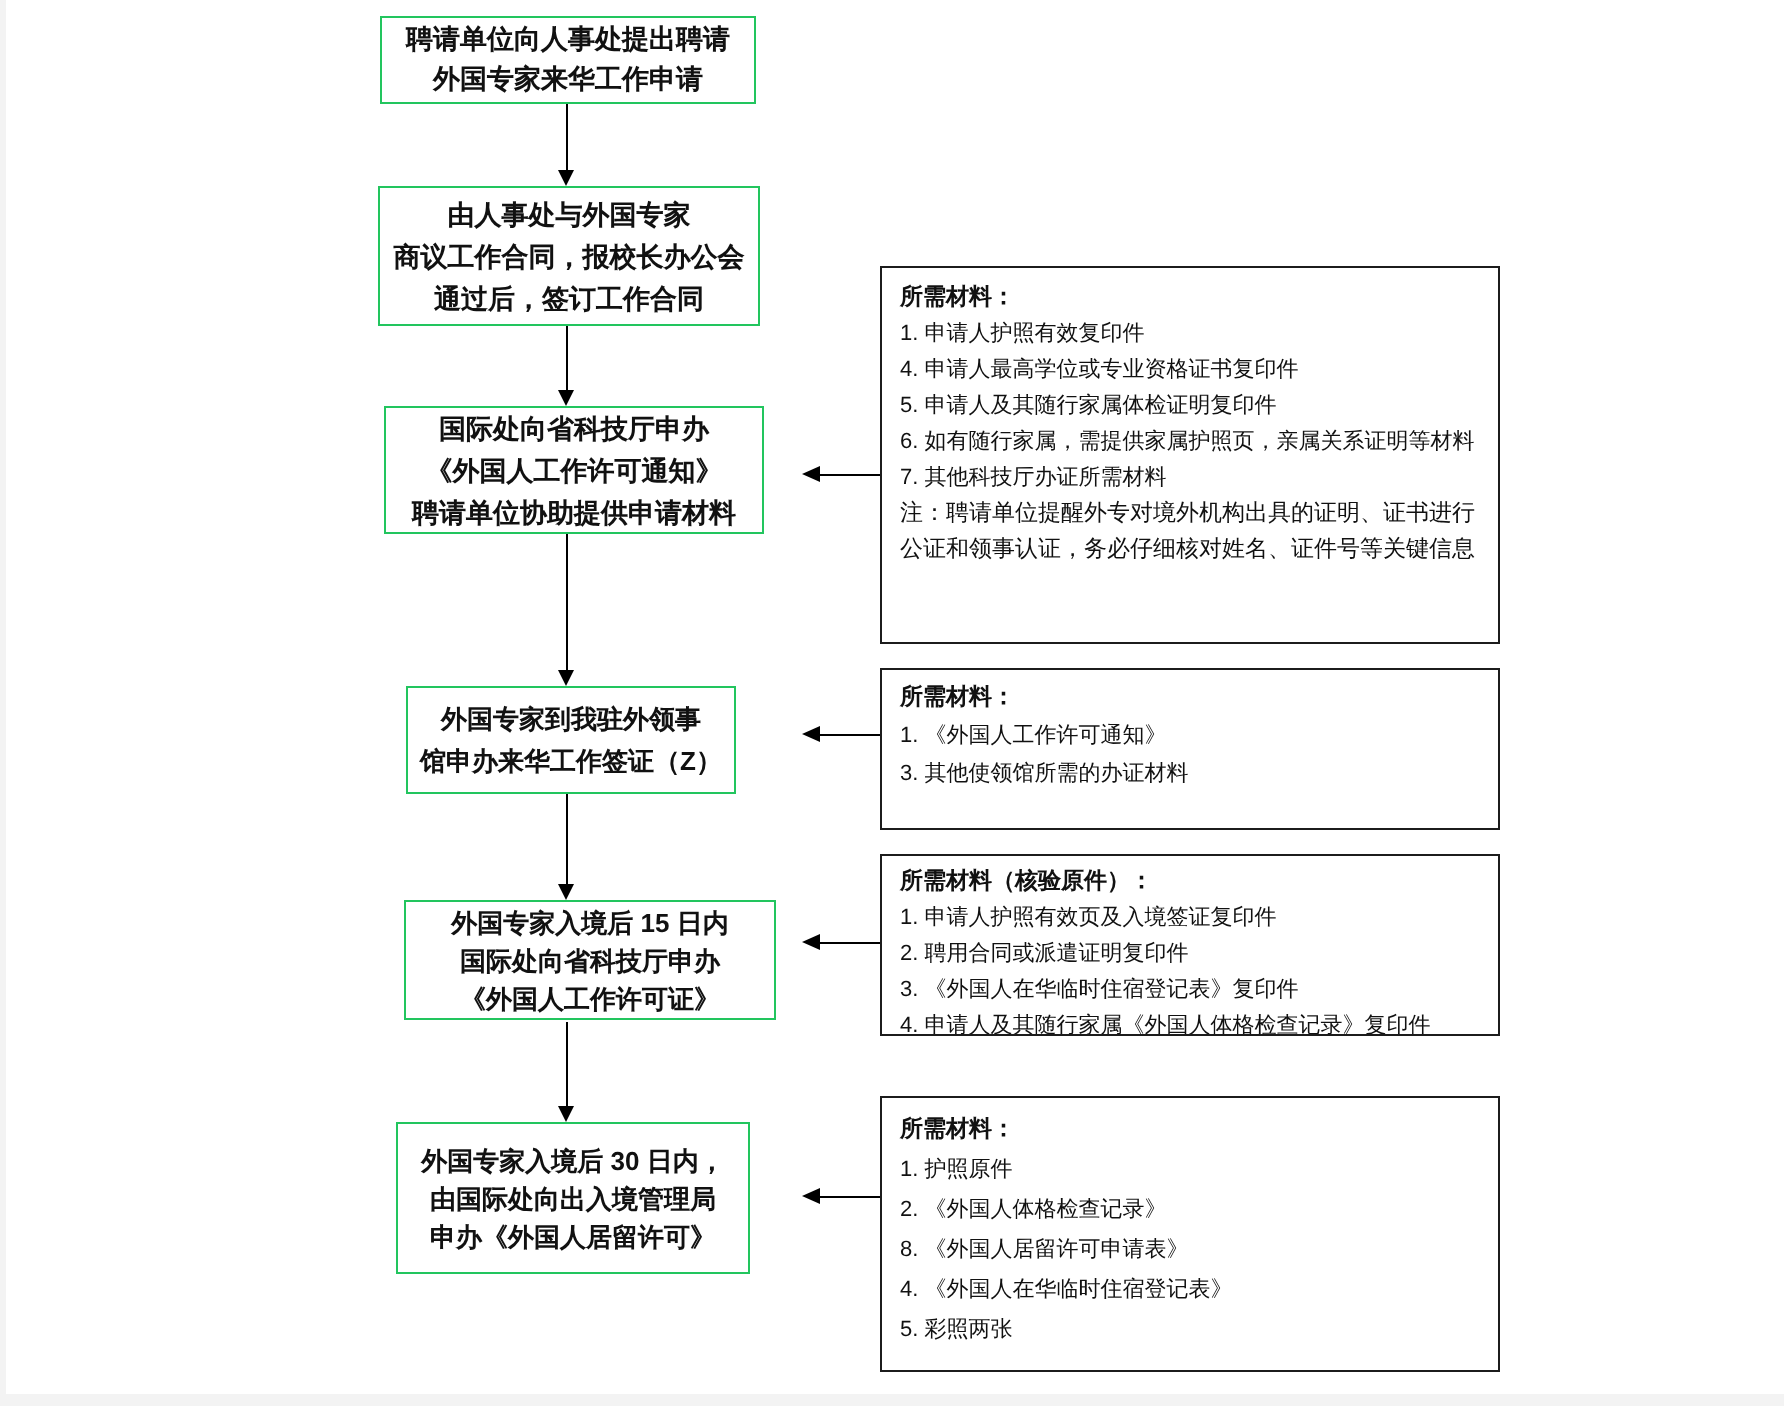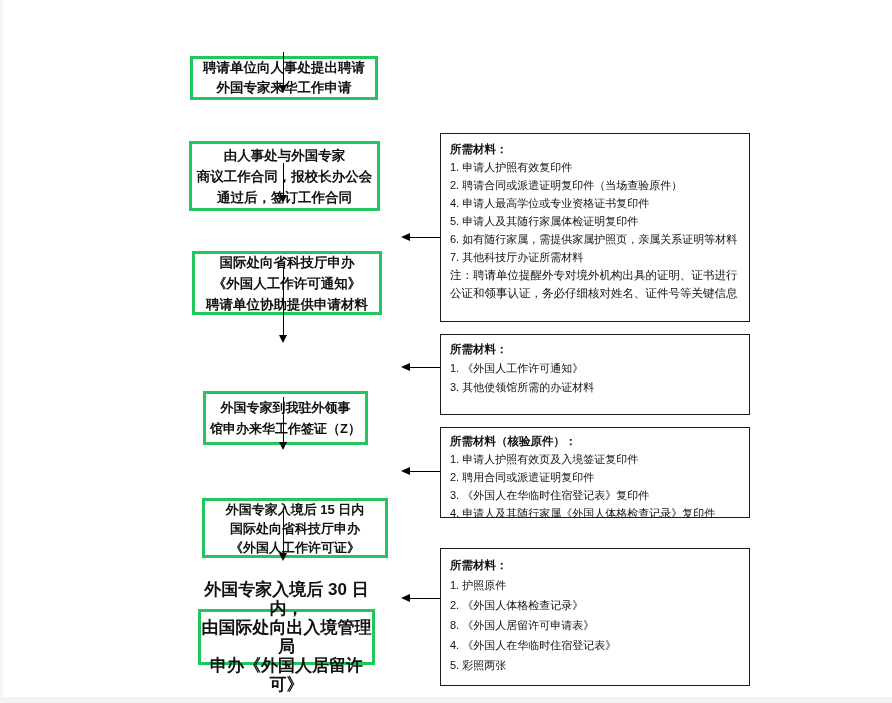--- a/index.html
+++ b/index.html
@@ -5,30 +5,30 @@
   html,body { margin:0; padding:0; background:#ffffff; }
   .stage {
     position:relative; width:892px; height:703px; background:#ffffff;
     font-family:"Liberation Sans", sans-serif; color:#111; overflow:hidden;
   }
   .edge-left  { position:absolute; left:0; top:0; width:3px; height:703px; background:#f3f3f3; }
   .edge-bottom{ position:absolute; left:0; top:697px; width:892px; height:6px; background:#f3f3f3; }
 
   
   .fbox {
-    position:absolute; box-sizing:border-box; border:3px solid #22c55e; background:#fff;
+    position:absolute; box-sizing:border-box; border:1px solid #22c55e; background:#fff;
     display:flex; align-items:center; justify-content:center; text-align:center;
-    font-weight:bold; font-size:13.5px; line-height:21px; white-space:pre-line;margin-top:48px;
+    font-weight:bold; font-size:13.5px; line-height:21px; white-space:pre-line;
   }
   .fb1 { left:190px; top:8px;   width:188px; height:44px; line-height:20px; }
   .fb2 { left:189px; top:93px;  width:191px; height:70px; }
   .fb3 { left:192px; top:203px; width:190px; height:64px; }
   .fb4 { left:203px; top:343px; width:165px; height:54px; font-size:13px; }
   .fb5 { left:202px; top:450px; width:186px; height:60px; font-size:13px; line-height:19px; }
-  .fb6 { left:198px; top:561px; width:177px; height:56px; font-size:17px; line-height:19px; }
+  .fb6 { left:198px; top:561px; width:177px; height:76px; font-size:13px; line-height:19px; }
 
   
   .vline { position:absolute; width:1.3px; background:#000; left:283px; }
   .vhead { position:absolute; width:0; height:0; left:279px;
            border-left:4.5px solid transparent; border-right:4.5px solid transparent;
            border-top:8px solid #000; }
   .v1l { top:52px;  height:33px; }  .v1h { top:85px; }
   .v2l { top:163px; height:32px; }  .v2h { top:195px; }
   .v3l { top:267px; height:68px; }  .v3h { top:335px; }
   .v4l { top:397px; height:45px; }  .v4h { top:442px; }
@@ -102,21 +102,20 @@
   <div class="hline h2l"></div>
   <div class="hhead h2h"></div>
   <div class="hline h3l"></div>
   <div class="hhead h3h"></div>
   <div class="hline h4l"></div>
   <div class="hhead h4h"></div>
 
   <div class="mbox mA">
     <div class="mtitle">所需材料：</div>
     <div class="mitem">1. 申请人护照有效复印件</div>
-    <div class="mitem">2. 聘请合同或派遣证明复印件（当场查验原件）</div>
     <div class="mitem">4. 申请人最高学位或专业资格证书复印件</div>
     <div class="mitem">5. 申请人及其随行家属体检证明复印件</div>
     <div class="mitem">6. 如有随行家属，需提供家属护照页，亲属关系证明等材料</div>
     <div class="mitem">7. 其他科技厅办证所需材料</div>
     <div class="mnote">注：聘请单位提醒外专对境外机构出具的证明、证书进行公证和领事认证，务必仔细核对姓名、证件号等关键信息</div>
   </div>
 
   <div class="mbox mB">
     <div class="mtitle">所需材料：</div>
     <div class="mitem">1. 《外国人工作许可通知》</div>

